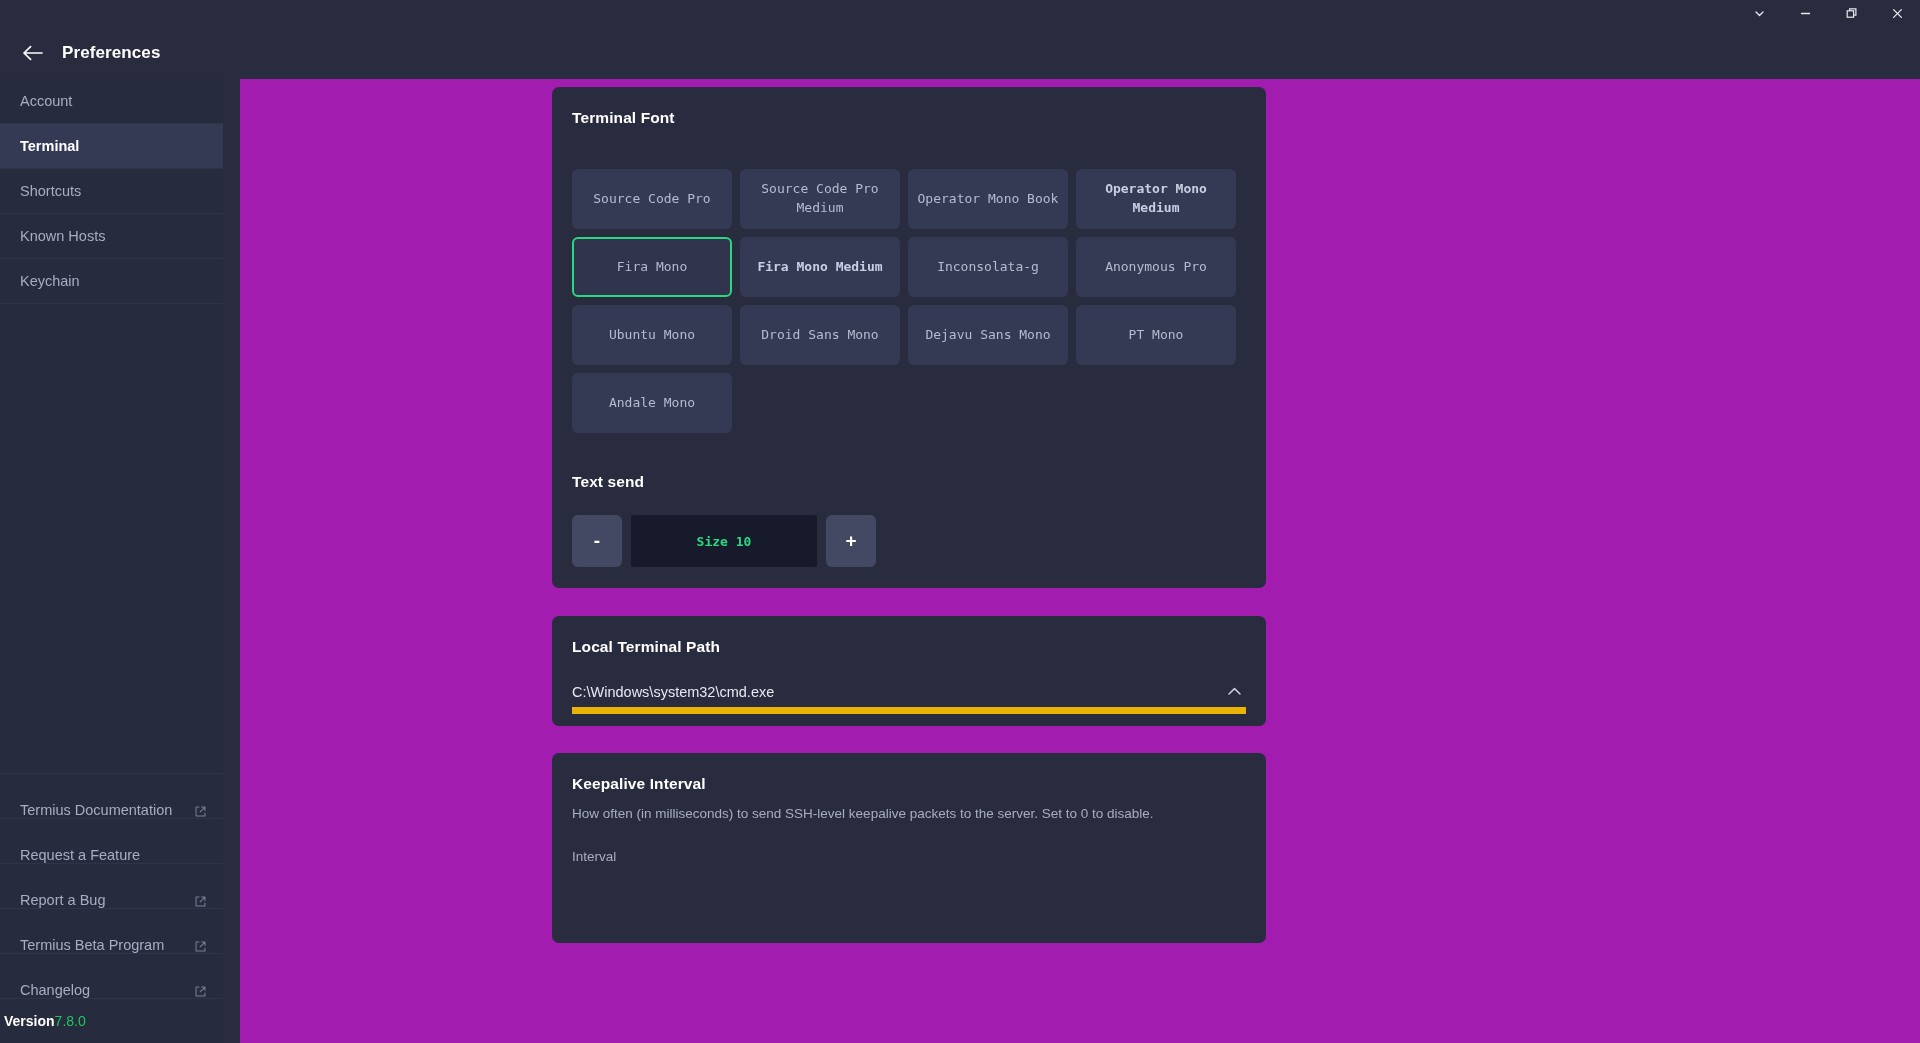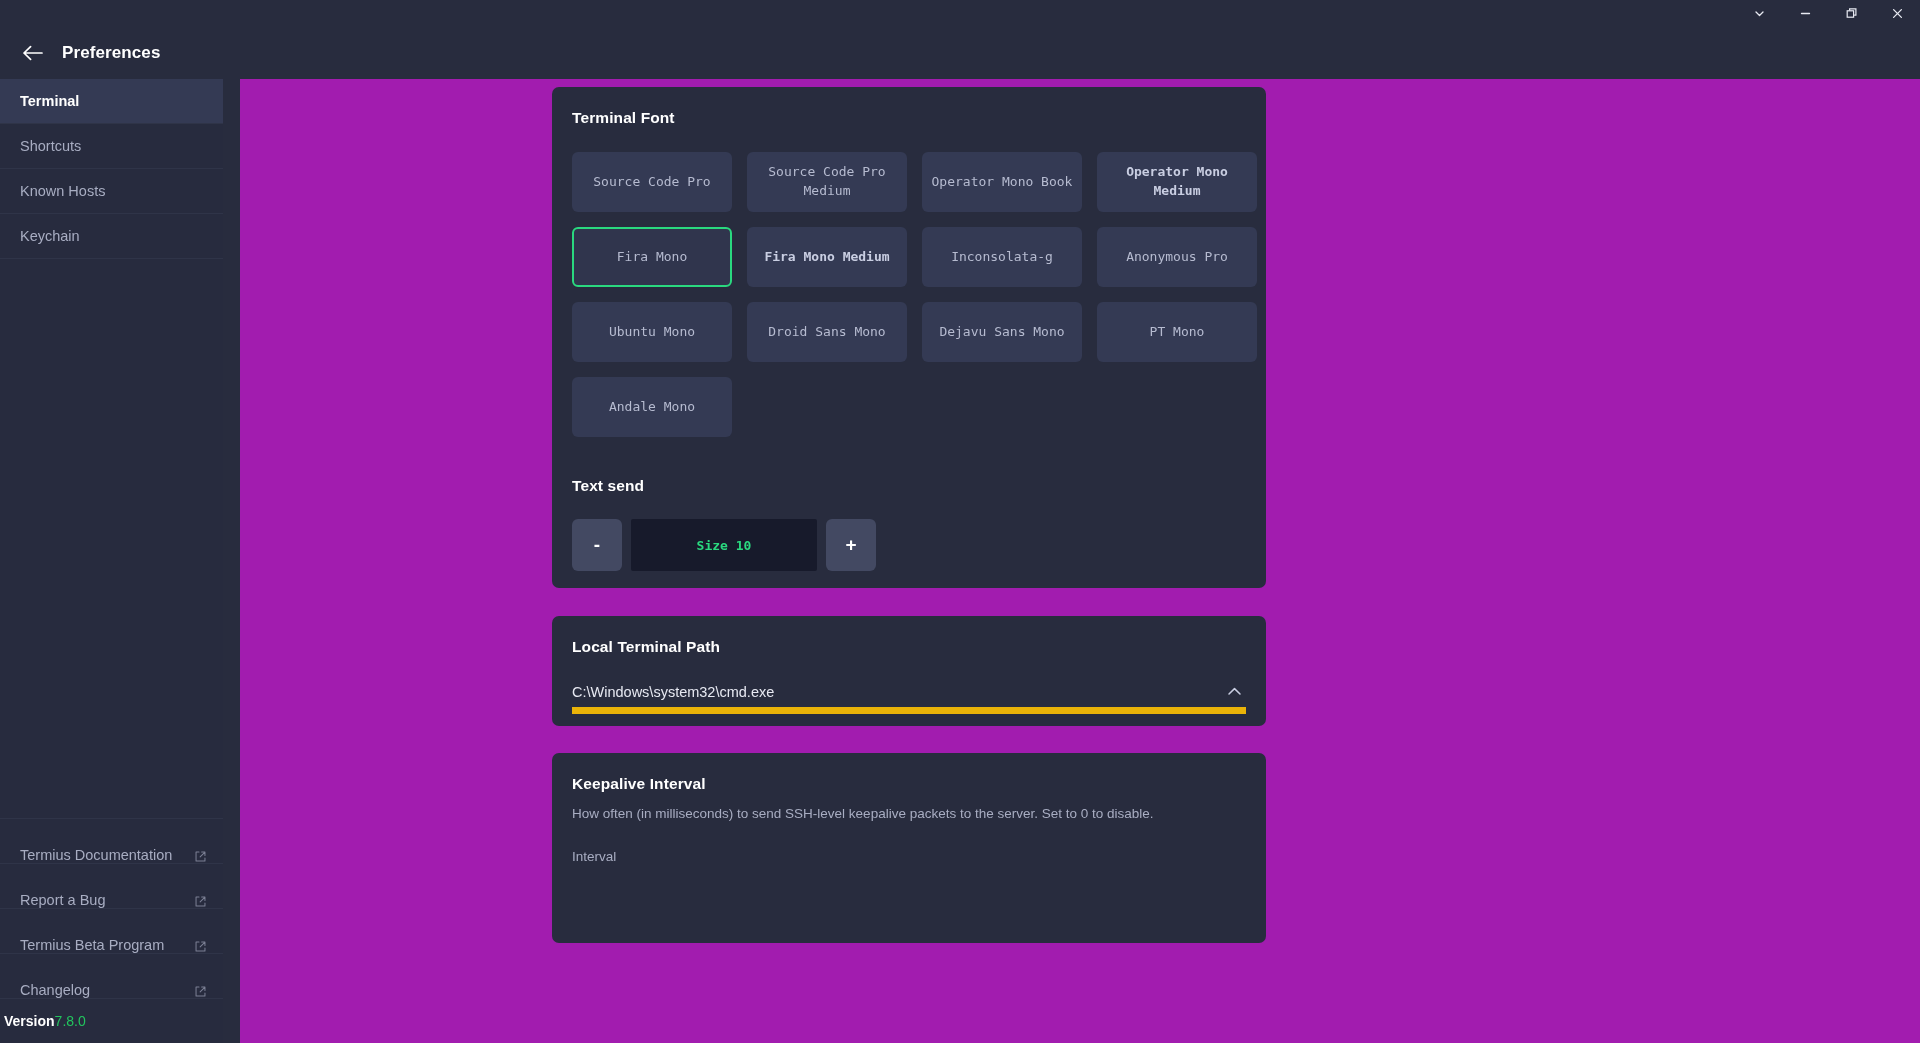--- a/index.html
+++ b/index.html
@@ -74,22 +74,22 @@
     background: #282c3e; border-radius: 7px;
   }
   .card-title {
     color: #ffffff; font-size: 15.5px; font-weight: bold; letter-spacing: 0.1px;
   }
   .card-desc { color: #a8adc2; font-size: 13.5px; margin-top: 13px; }
 
   
   #card-font { top: 8px; height: 501px; padding: 22px 20px 0 20px; }
   .font-grid {
-    display: grid; grid-template-columns: repeat(4, 160px); gap: 15px;
-    margin-top: 25px;
+    display: grid; grid-template-columns: repeat(4, 160px); gap: 8px;
+    margin-top: 42px;
   }
   .font-tile {
     height: 60px; background: #343a54; border-radius: 6px;
     display: flex; align-items: center; justify-content: center; text-align: center;
     color: #b6bbd0; font-size: 13px; line-height: 1.45;
     font-family: "DejaVu Sans Mono", "Liberation Mono", monospace;
     border: 2px solid transparent; cursor: pointer; padding: 0 6px;
   }
   .font-tile.bold { font-weight: bold; color: #c9cee2; }
   .font-tile.selected { border-color: #2ad97f; background: #30354d; }
@@ -169,20 +169,23 @@
     <div class="back-btn">
       <svg width="22" height="18" viewBox="0 0 22 18">
         <path d="M20 9 L2 9 M8.6 2.6 L2 9 L8.6 15.4" stroke="#ffffff" stroke-width="1.7" fill="none" stroke-linecap="round" stroke-linejoin="round"></path>
       </svg>
     </div>
     <div class="page-title">Preferences</div>
   </div>
 
   <div class="sidebar">
     <div class="nav-top" id="nav-top">
+        <div class="nav-item">
+          <span class="label">Account</span>
+        </div>
         <div class="nav-item active">
           <span class="label">Terminal</span>
         </div>
         <div class="nav-item">
           <span class="label">Shortcuts</span>
         </div>
         <div class="nav-item">
           <span class="label">Known Hosts</span>
         </div>
         <div class="nav-item">
@@ -190,20 +193,23 @@
         </div>
       </div>
     <div class="nav-bottom">
       <div id="nav-bottom">
           <div class="nav-item">
             <span class="label">Termius Documentation</span>
             <svg class="ext-icon" viewBox="0 0 14 14">
               <path d="M5.4 2.2 H2.2 V11.8 H11.8 V8.6" stroke="#a8adc2" stroke-width="1.1" fill="none" stroke-linecap="round" stroke-linejoin="round"></path>
               <path d="M8.2 2.2 H11.8 V5.8 M11.8 2.2 L6.6 7.4" stroke="#a8adc2" stroke-width="1.1" fill="none" stroke-linecap="round" stroke-linejoin="round"></path>
             </svg>
+          </div>
+          <div class="nav-item">
+            <span class="label">Request a Feature</span>
           </div>
           <div class="nav-item">
             <span class="label">Report a Bug</span>
             <svg class="ext-icon" viewBox="0 0 14 14">
               <path d="M5.4 2.2 H2.2 V11.8 H11.8 V8.6" stroke="#a8adc2" stroke-width="1.1" fill="none" stroke-linecap="round" stroke-linejoin="round"></path>
               <path d="M8.2 2.2 H11.8 V5.8 M11.8 2.2 L6.6 7.4" stroke="#a8adc2" stroke-width="1.1" fill="none" stroke-linecap="round" stroke-linejoin="round"></path>
             </svg>
           </div>
           <div class="nav-item">
             <span class="label">Termius Beta Program</span>

